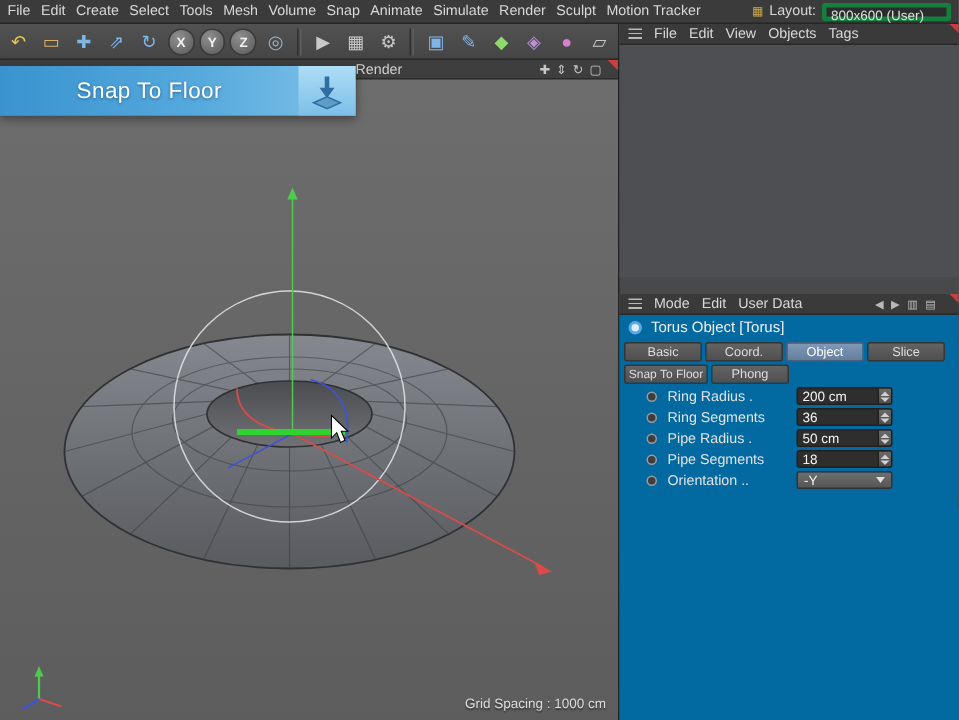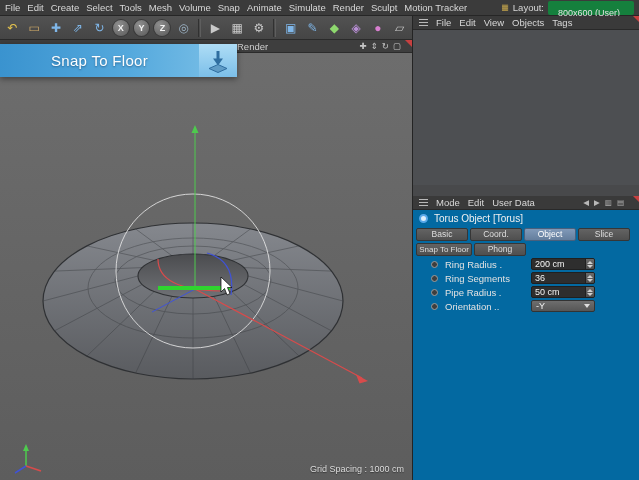--- a/index.html
+++ b/index.html
@@ -7,21 +7,21 @@
   body{font-family:"Liberation Sans",sans-serif;background:#3a3a3a}
   .app{position:relative;width:639px;height:480px;color:#d6d6d6;font-size:10px}
 
   
   .menubar{position:absolute;top:0;left:0;width:639px;height:16px;background:#3b3b3b;
     border-bottom:1px solid #262626;display:flex;align-items:center;gap:7px;
     padding:0 5px;font-size:9.5px}
   .menu-item{color:#d8d8d8;white-space:nowrap}
   .menubar-right{margin-left:auto;display:flex;align-items:center;gap:4px}
   .grid-glyph{font-size:8px;color:#c9a84c}
-  .layout-box{background:#2c2c2c;border:7px solid #15803d;border-radius:2px;height:12px;
+  .layout-box{background:#2c2c2c;border:3px solid #15803d;border-radius:2px;height:12px;
     line-height:10px;padding:0 3px;font-size:9px;color:#e0e0e0;min-width:86px}
 
   
   .toolbar{position:absolute;top:16px;left:0;width:412px;height:24px;
     background:linear-gradient(#525252,#454545);border-bottom:1px solid #2a2a2a;
     display:flex;align-items:center;gap:1px;padding:0 2px}
   .tbtn{width:21px;height:21px;display:flex;align-items:center;justify-content:center;
     font-size:12px;border-radius:2px;color:#cfcfcf}
   .axis-btn{width:18px;height:18px;margin:0 1px;border-radius:50%;font-size:9px;font-weight:bold;
     color:#f2f2f2;background:radial-gradient(circle at 35% 30%,#8f8f8f,#595959);
@@ -313,20 +313,31 @@
         <div class="field">
           <span class="field-value">50 cm</span>
           <span class="stepper">
               <i class="up"></i>
               <i class="dn"></i>
             </span>
         </div>
       </div>
       <div class="prop-row">
         <span class="anim-dot"></span>
+        <span class="prop-label">Pipe Segments</span>
+        <div class="field">
+          <span class="field-value">18</span>
+          <span class="stepper">
+              <i class="up"></i>
+              <i class="dn"></i>
+            </span>
+        </div>
+      </div>
+      <div class="prop-row">
+        <span class="anim-dot"></span>
         <span class="prop-label">Orientation ..</span>
         <div class="dropdown">
           <span>-Y</span>
           <span class="dd-caret"></span>
         </div>
       </div>
     </div>
   </div>
 
 </div>

